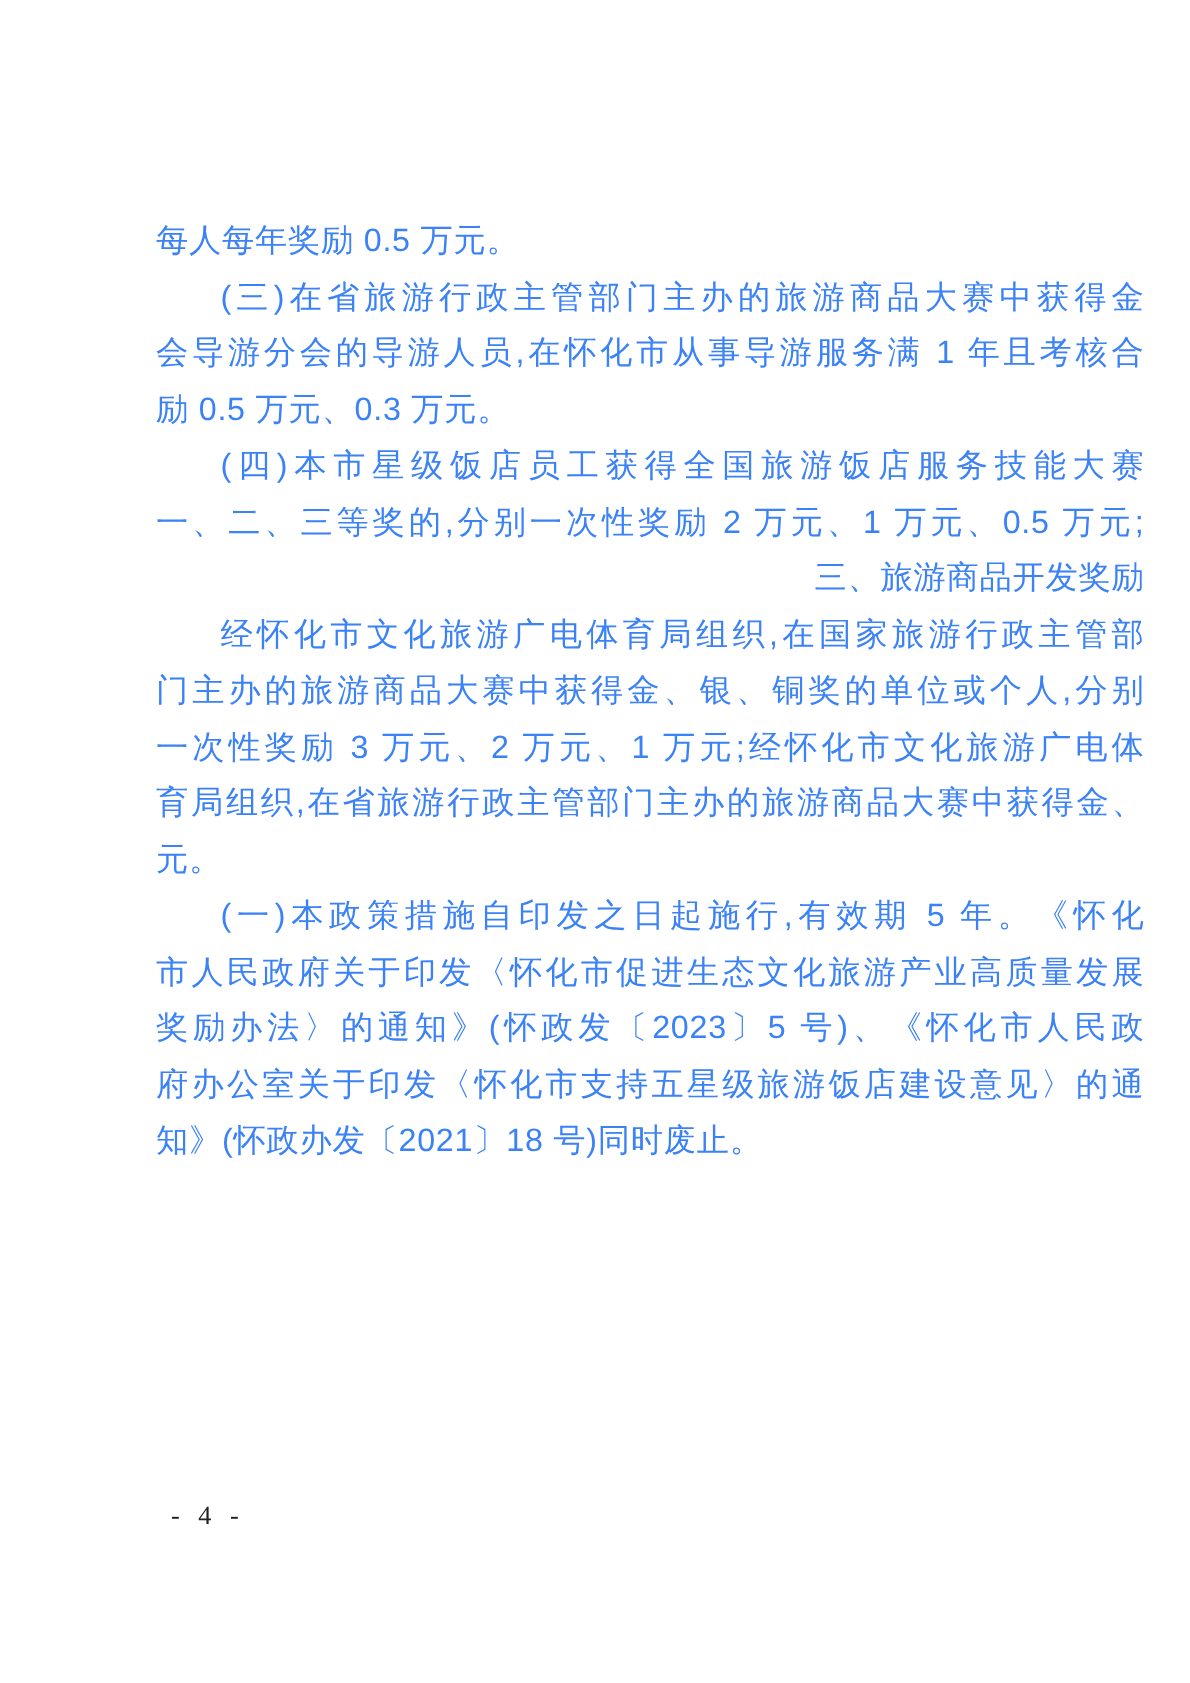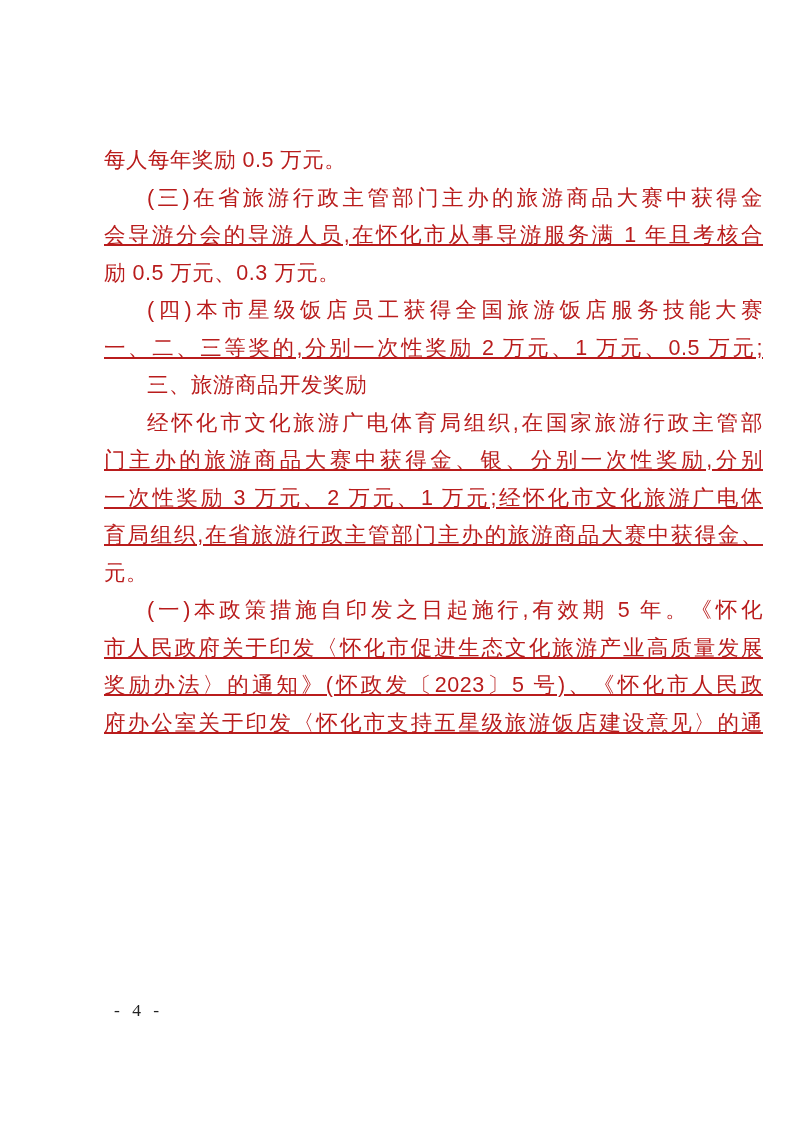--- a/index.html
+++ b/index.html
@@ -13,49 +13,48 @@
     height: 1122px;
     background: #ffffff;
     overflow: hidden;
     font-family: "Liberation Sans", "DejaVu Sans", sans-serif;
   }
   .doc-body {
     position: absolute;
     left: 104px;
     top: 142px;
     width: 659px;
-    color: #b91c1c;
+    color: #3b82f6;
     font-size: 21.5px;
   }
   .line {
     height: 37.5px;
     line-height: 37.5px;
     white-space: normal;
     letter-spacing: 0.5px;
   }
   
   .line.start {
     text-indent: 43px;
     text-align: justify;
     text-align-last: justify;
   }
   
   .line.body {
     text-align: justify;
     text-align-last: justify;
-    text-decoration: underline;
   }
   
   .line.end {
     text-align: left;
   }
   
   .line.heading {
     text-indent: 43px;
-    text-align: left;
+    text-align: right;
   }
   .page-number {
     position: absolute;
     left: 114px;
     top: 1000px;
     font-family: "Liberation Serif", "DejaVu Serif", serif;
     font-size: 17.5px;
     color: #222222;
     letter-spacing: 4px;
   }
@@ -66,23 +65,24 @@
 <div class="page">
   <div class="doc-body" id="doc-body">
       <div class="line end">每人每年奖励 0.5 万元。</div>
       <div class="line start">(三)在省旅游行政主管部门主办的旅游商品大赛中获得金</div>
       <div class="line body">会导游分会的导游人员,在怀化市从事导游服务满 1 年且考核合</div>
       <div class="line end">励 0.5 万元、0.3 万元。</div>
       <div class="line start">(四)本市星级饭店员工获得全国旅游饭店服务技能大赛</div>
       <div class="line body">一、二、三等奖的,分别一次性奖励 2 万元、1 万元、0.5 万元;</div>
       <div class="line heading">三、旅游商品开发奖励</div>
       <div class="line start">经怀化市文化旅游广电体育局组织,在国家旅游行政主管部</div>
-      <div class="line body">门主办的旅游商品大赛中获得金、银、分别一次性奖励,分别</div>
+      <div class="line body">门主办的旅游商品大赛中获得金、银、铜奖的单位或个人,分别</div>
       <div class="line body">一次性奖励 3 万元、2 万元、1 万元;经怀化市文化旅游广电体</div>
       <div class="line body">育局组织,在省旅游行政主管部门主办的旅游商品大赛中获得金、</div>
       <div class="line end">元。</div>
       <div class="line start">(一)本政策措施自印发之日起施行,有效期 5 年。《怀化</div>
       <div class="line body">市人民政府关于印发〈怀化市促进生态文化旅游产业高质量发展</div>
       <div class="line body">奖励办法〉的通知》(怀政发〔2023〕5 号)、《怀化市人民政</div>
       <div class="line body">府办公室关于印发〈怀化市支持五星级旅游饭店建设意见〉的通</div>
+      <div class="line end">知》(怀政办发〔2021〕18 号)同时废止。</div>
     </div>
   <div class="page-number">- 4 -</div>
 </div>
 
 </body></html>

